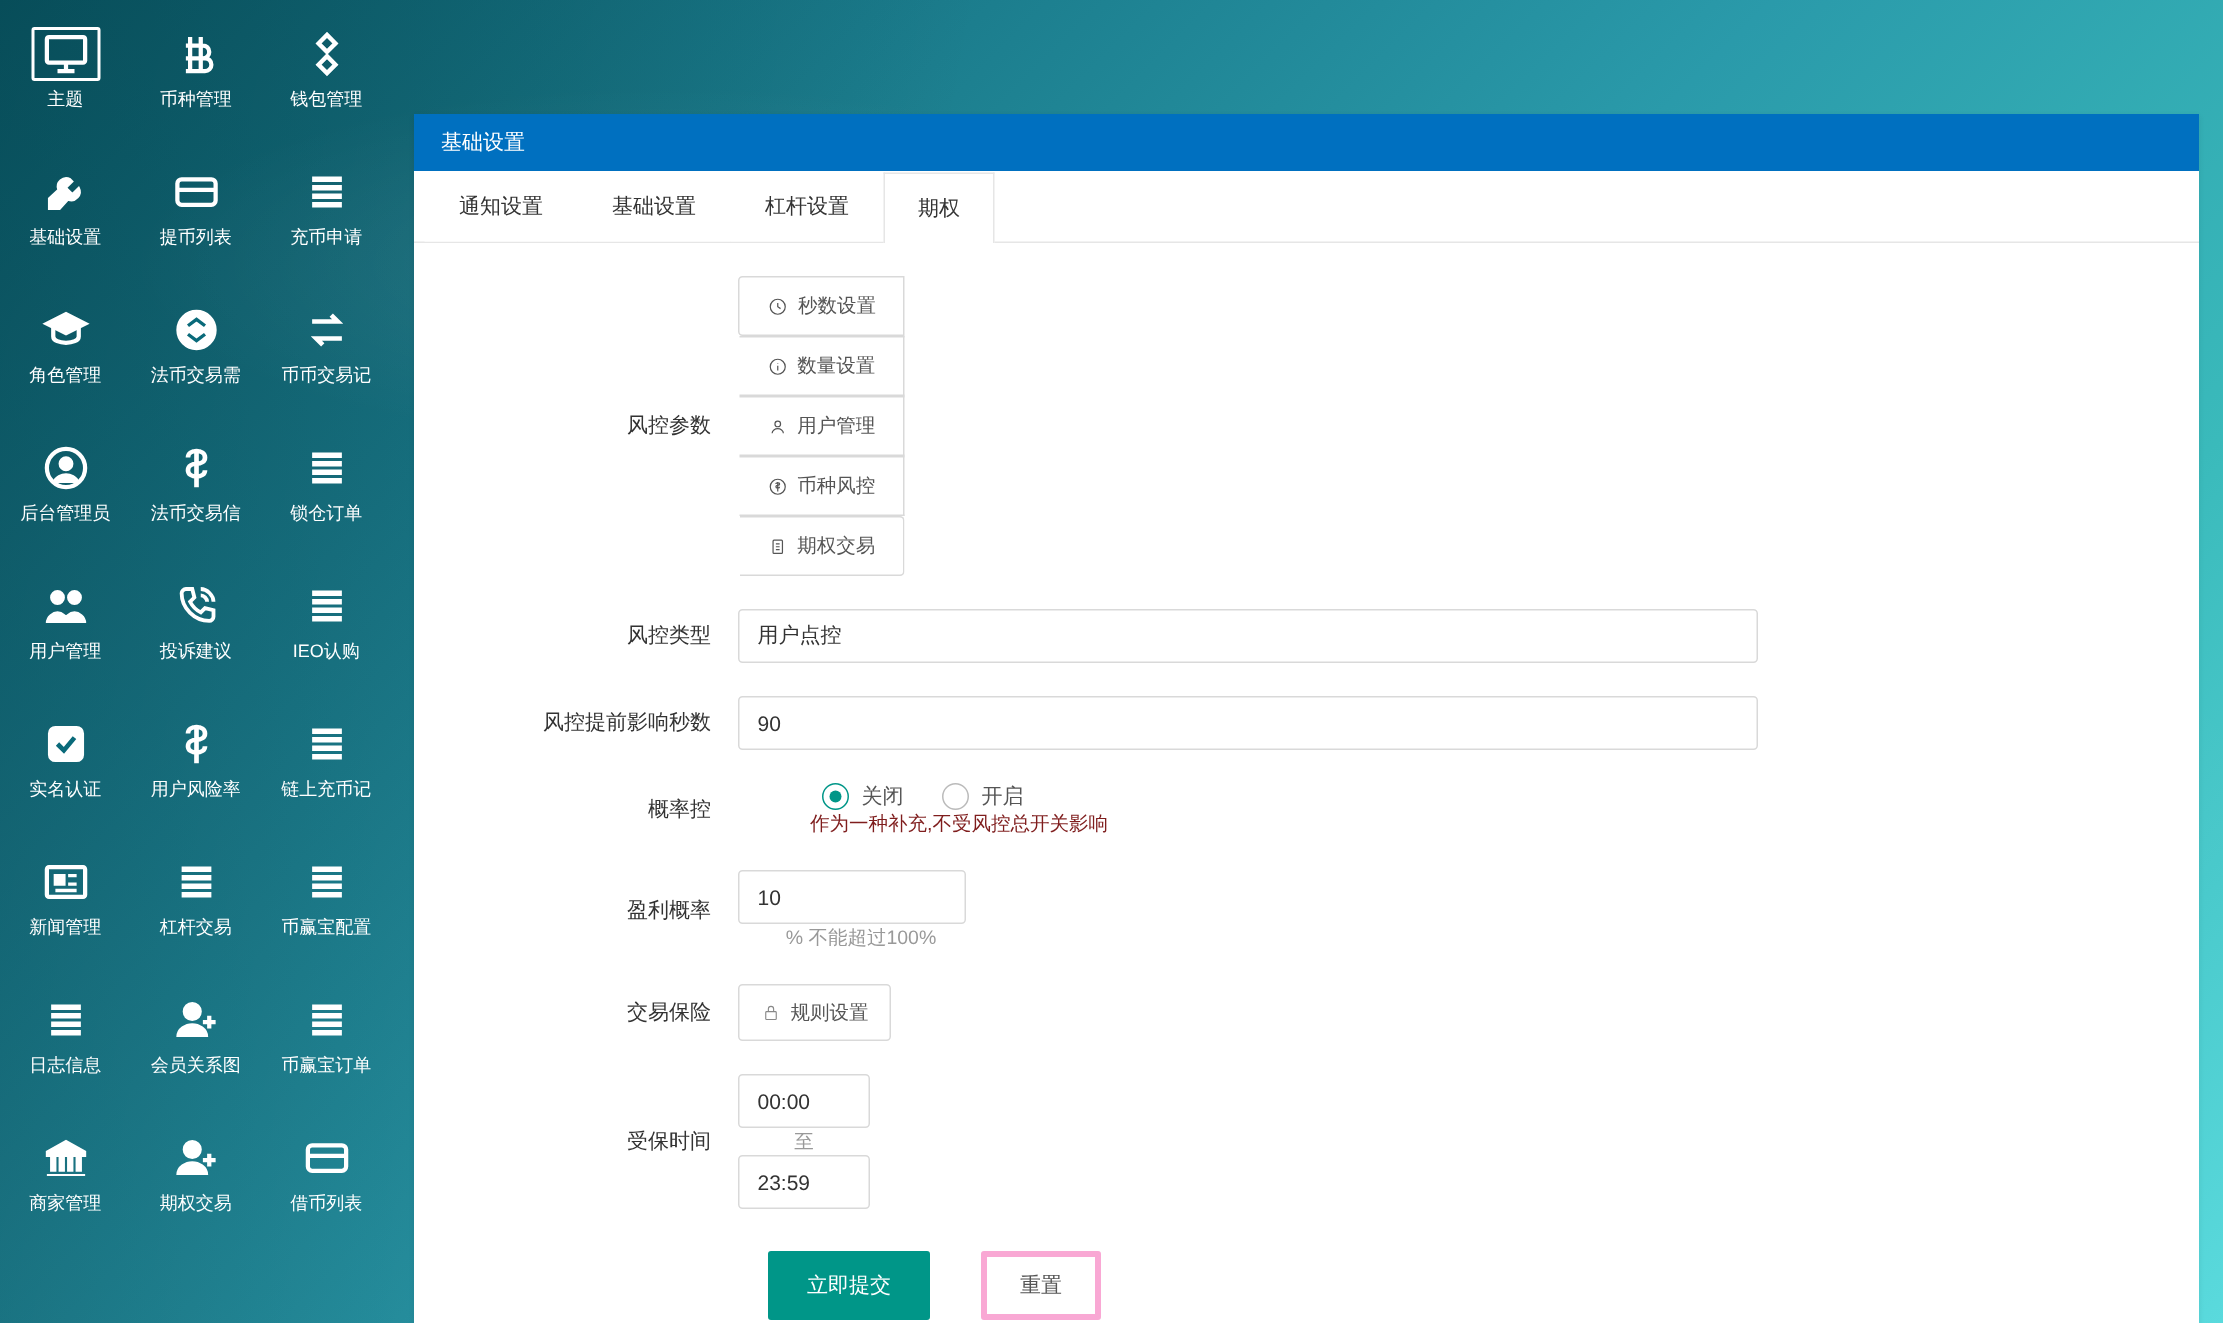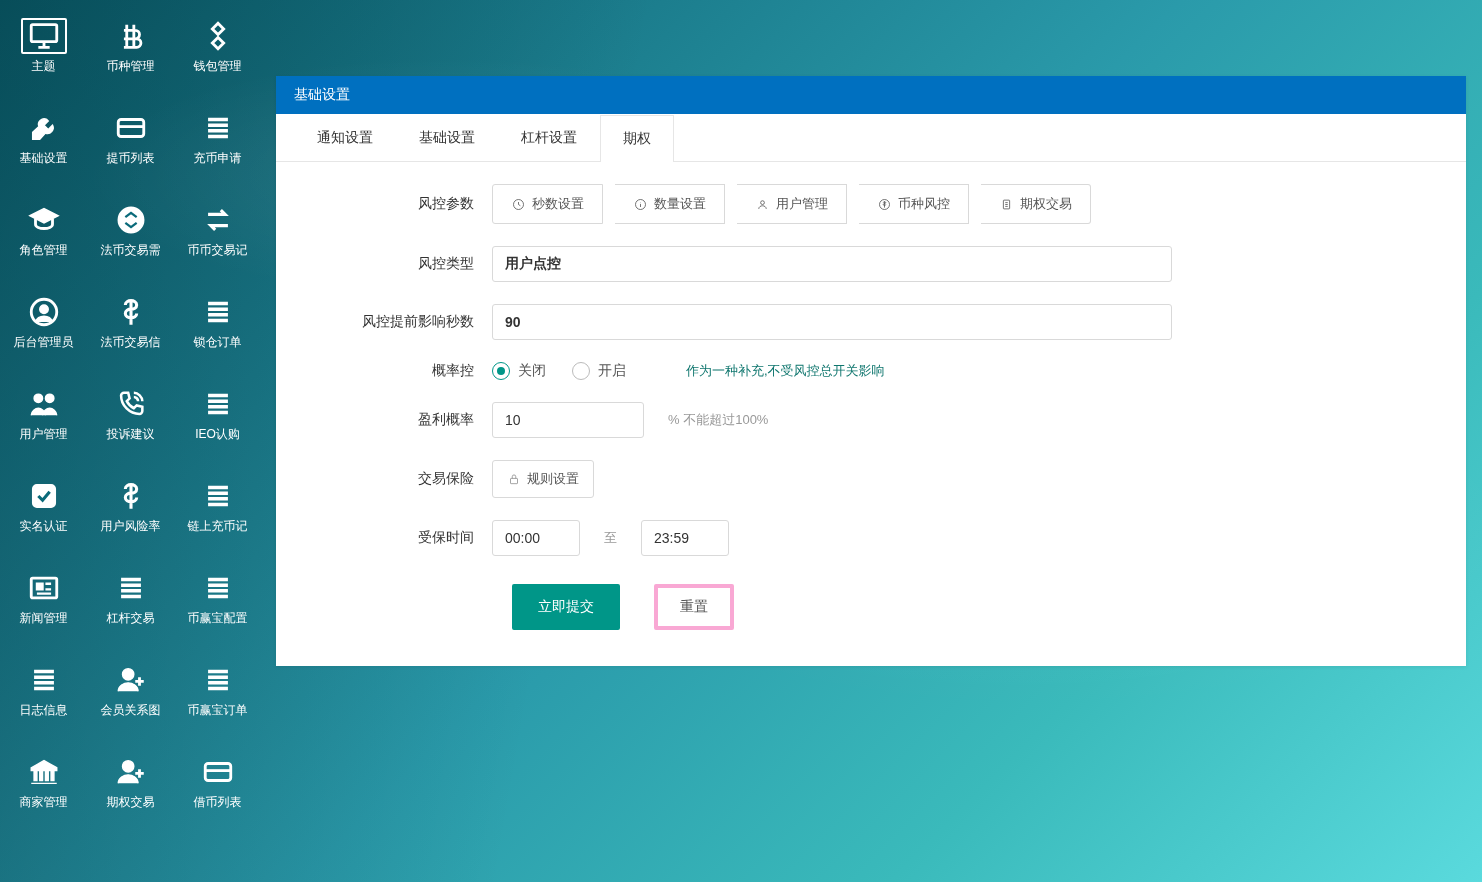--- a/index.html
+++ b/index.html
@@ -69,21 +69,21 @@
   }
   .panel-head {
     background: #0070c0;
     color: #fff;
     font-size: 14px;
     padding: 10px 18px;
   }
   .tabs {
     display: flex;
     border-bottom: 1px solid #e6e6e6;
-    padding-left: 18px;
+    padding-left: 7px;
     background: #fff;
   }
   .tab {
     padding: 14px 22px;
     font-size: 14px;
     color: #333;
     cursor: pointer;
     border: 1px solid transparent;
     border-bottom: none;
     background: #fff;
@@ -108,22 +108,23 @@
     width: 176px;
     text-align: right;
     font-size: 14px;
     color: #333;
     padding-right: 18px;
     flex-shrink: 0;
   }
   .row-body {
     display: flex;
     align-items: center;
-    gap: 12px;
+    gap: 0;
     flex-wrap: wrap;
+    flex-direction: column;
   }
 
   
   .pill-group { display: flex; }
   .pill {
     border: 1px solid #d9d9d9;
     background: #fff;
     padding: 10px 18px;
     font-size: 13px;
     color: #555;
@@ -139,37 +140,37 @@
 
   
   .text-input {
     border: 1px solid #d9d9d9;
     border-radius: 3px;
     padding: 9px 12px;
     font-size: 14px;
     color: #333;
     background: #fff;
   }
-  .w-wide { width: 680px; font-weight: bold; }
+  .w-wide { width: 680px; }
   .w-small { width: 152px; }
   .w-time { width: 88px; text-align: left; }
 
   
   .radio-group { display: flex; align-items: center; gap: 26px; }
   .radio-item { display: flex; align-items: center; gap: 8px; font-size: 14px; color: #555; cursor: pointer; }
   .radio-circle {
     width: 18px; height: 18px; border-radius: 50%;
     border: 1px solid #bbb; position: relative; background: #fff;
   }
   .radio-item.selected .radio-circle { border-color: #009688; }
   .radio-item.selected .radio-circle::after {
     content: ""; position: absolute; left: 4px; top: 4px;
     width: 8px; height: 8px; border-radius: 50%; background: #009688;
   }
-  .hint { font-size: 13px; color: #0f766e; margin-left: 48px; }
+  .hint { font-size: 13px; color: #7f1d1d; margin-left: 48px; }
   .hint-inline { font-size: 13px; color: #999; margin-left: 12px; }
 
   
   .outline-btn {
     border: 1px solid #d9d9d9;
     background: #fff;
     border-radius: 3px;
     padding: 9px 14px;
     font-size: 13px;
     color: #555;

